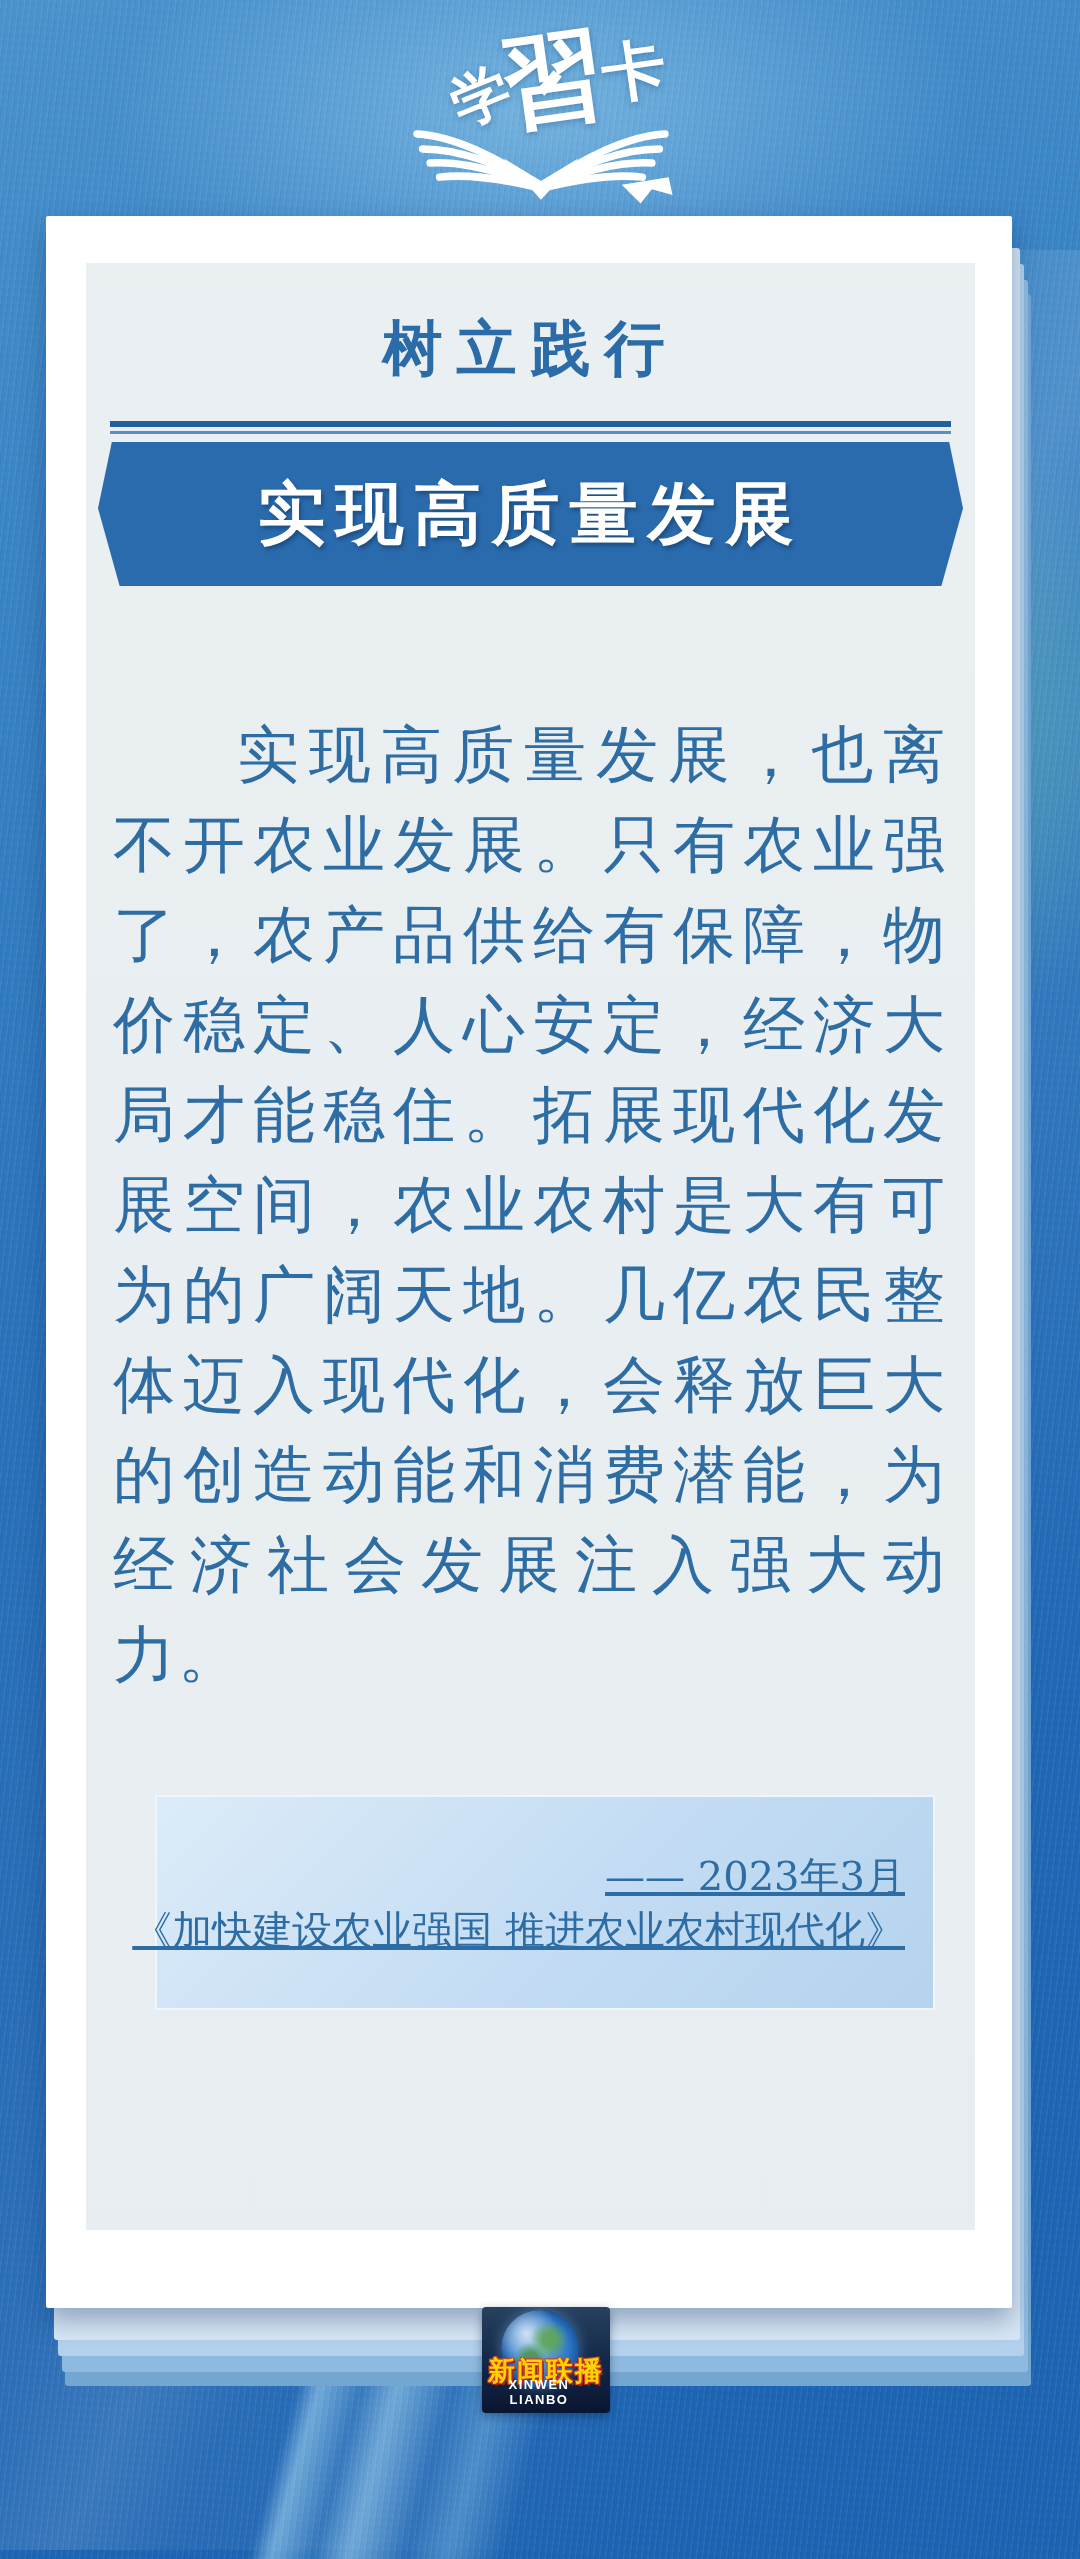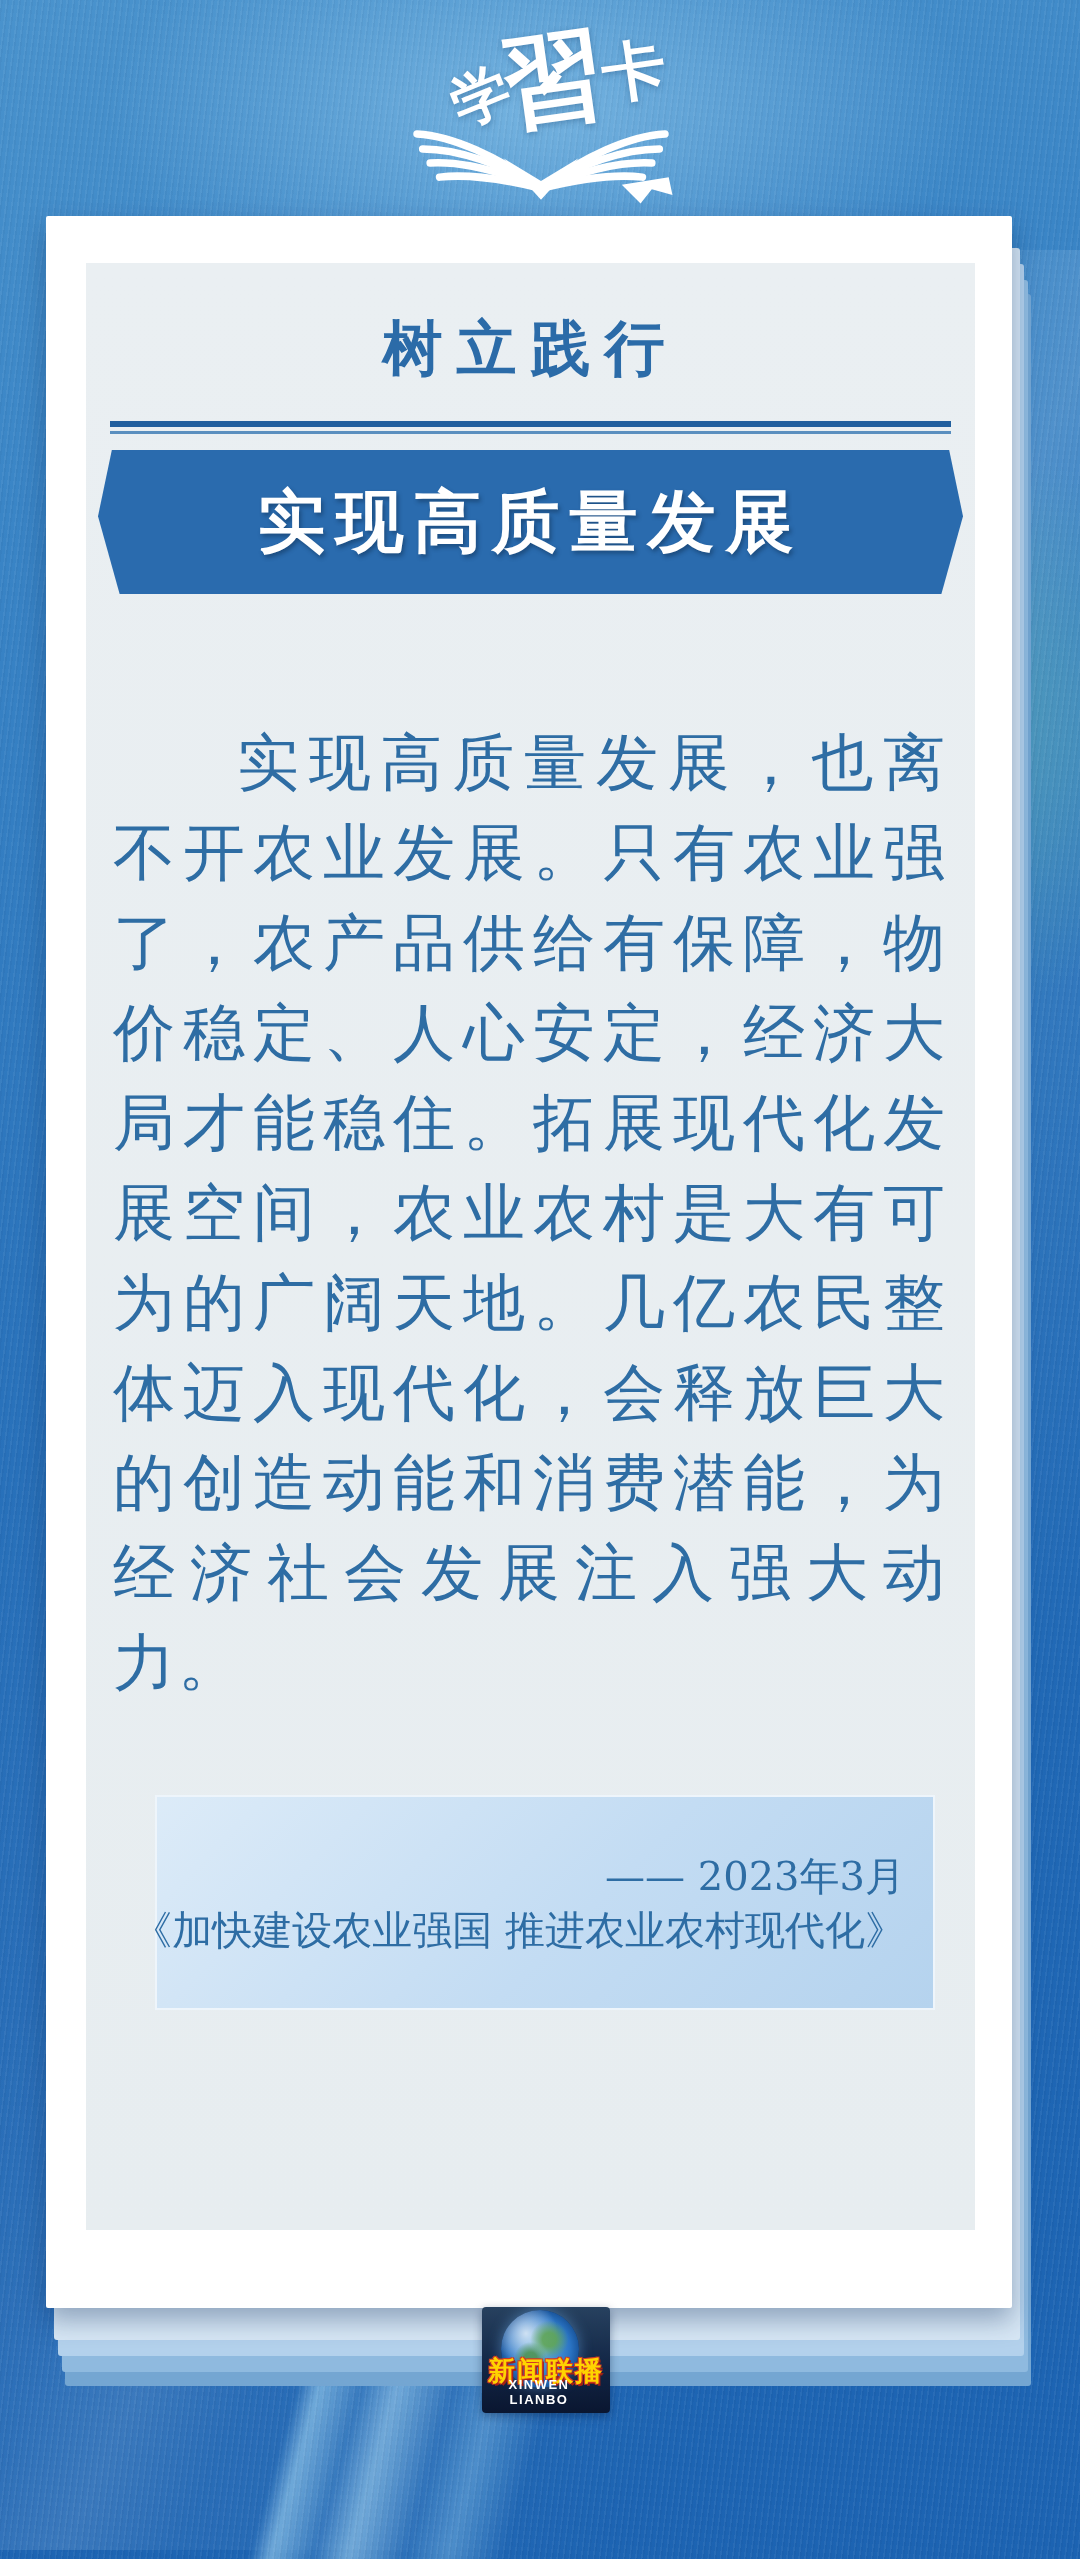--- a/index.html
+++ b/index.html
@@ -33,31 +33,31 @@
   
   .card{position:absolute;left:46px;top:216px;width:966px;height:2092px;background:#ffffff;z-index:2;
     box-shadow:0 12px 26px rgba(8,40,86,0.35);border-radius:2px;}
   .card-inner{position:absolute;left:40px;top:47px;width:889px;height:1967px;
     background:linear-gradient(180deg,#eaeff2 0%,#e7edf0 100%);overflow:visible;}
   .title-block{padding-top:43px;text-align:center;color:#2b6ba8;}
   .title-line{font-size:60px;font-weight:bold;line-height:85px;letter-spacing:14px;}
   .double-rule{margin:30px 24px 0 24px;}
   .rule-thick{height:6px;background:#215f9e;}
   .rule-thin{height:3px;background:#5a8fbf;margin-top:4px;}
-  .banner{position:relative;margin:16px 12px;height:144px;background:#2a6bae;
+  .banner{position:relative;margin:8px 12px;height:144px;background:#2a6bae;
     clip-path:polygon(1.6% 0,98.4% 0,100% 46%,97.5% 100%,2.5% 100%,0 46%);
     display:flex;align-items:center;justify-content:center;}
   .banner-text{color:#ffffff;font-size:68px;font-weight:bold;letter-spacing:10px;
     text-shadow:2px 3px 4px rgba(10,40,70,0.45);}
   .body-text{margin:124px 27px 0 27px;color:#2e6da4;font-size:62px;line-height:90px;
     letter-spacing:3px;text-indent:2em;text-align:justify;}
   .attribution{position:absolute;left:69px;top:1532px;width:780px;height:215px;box-sizing:border-box;
     background:linear-gradient(135deg,#dcebf8 0%,#c3dcf3 55%,#b5d3ee 100%);
     border:2px solid #eef5fb;display:flex;flex-direction:column;justify-content:center;
-    align-items:flex-end;padding-right:28px;color:#2e6da4;font-size:40px;line-height:54px;}
+    align-items:flex-end;padding-right:28px;color:#2e6da4;font-size:40px;line-height:54px;text-decoration:underline;}
   .attribution .line{white-space:nowrap;}
   
   .tv-logo{position:absolute;left:482px;top:2307px;width:128px;height:106px;z-index:4;border-radius:4px;
     background:linear-gradient(180deg,#27415f 0%,#122646 55%,#0a1630 100%);overflow:hidden;
     box-shadow:0 3px 10px rgba(5,25,60,0.4);}
   .globe{position:absolute;left:19px;top:3px;width:78px;height:78px;border-radius:50%;
     background:
       radial-gradient(circle at 62% 38%,rgba(95,165,85,0.9) 0 10%,transparent 28%),
       radial-gradient(circle at 38% 62%,rgba(75,145,75,0.85) 0 9%,transparent 24%),
       radial-gradient(circle at 32% 30%,rgba(255,255,255,0.75),transparent 42%),

